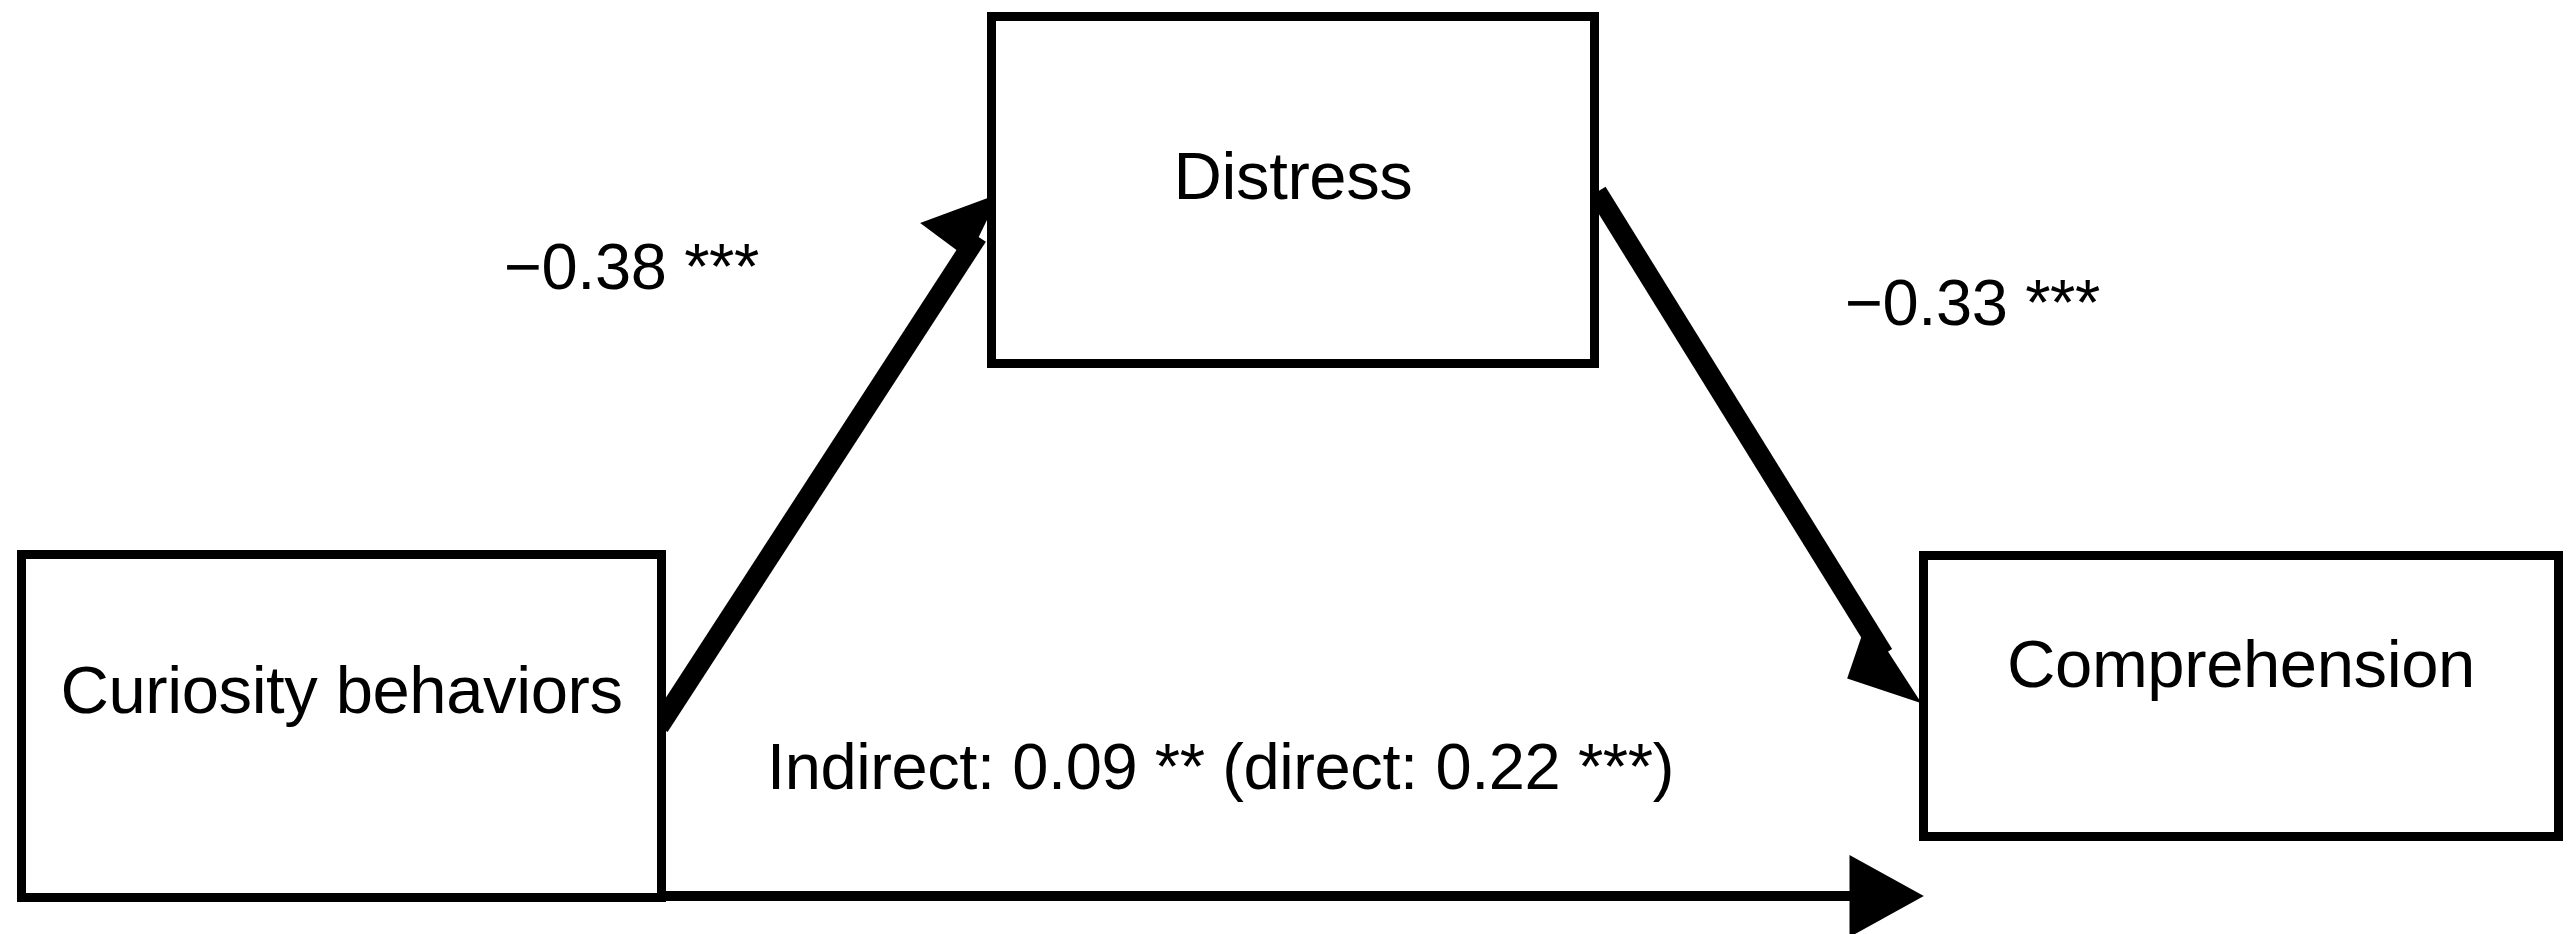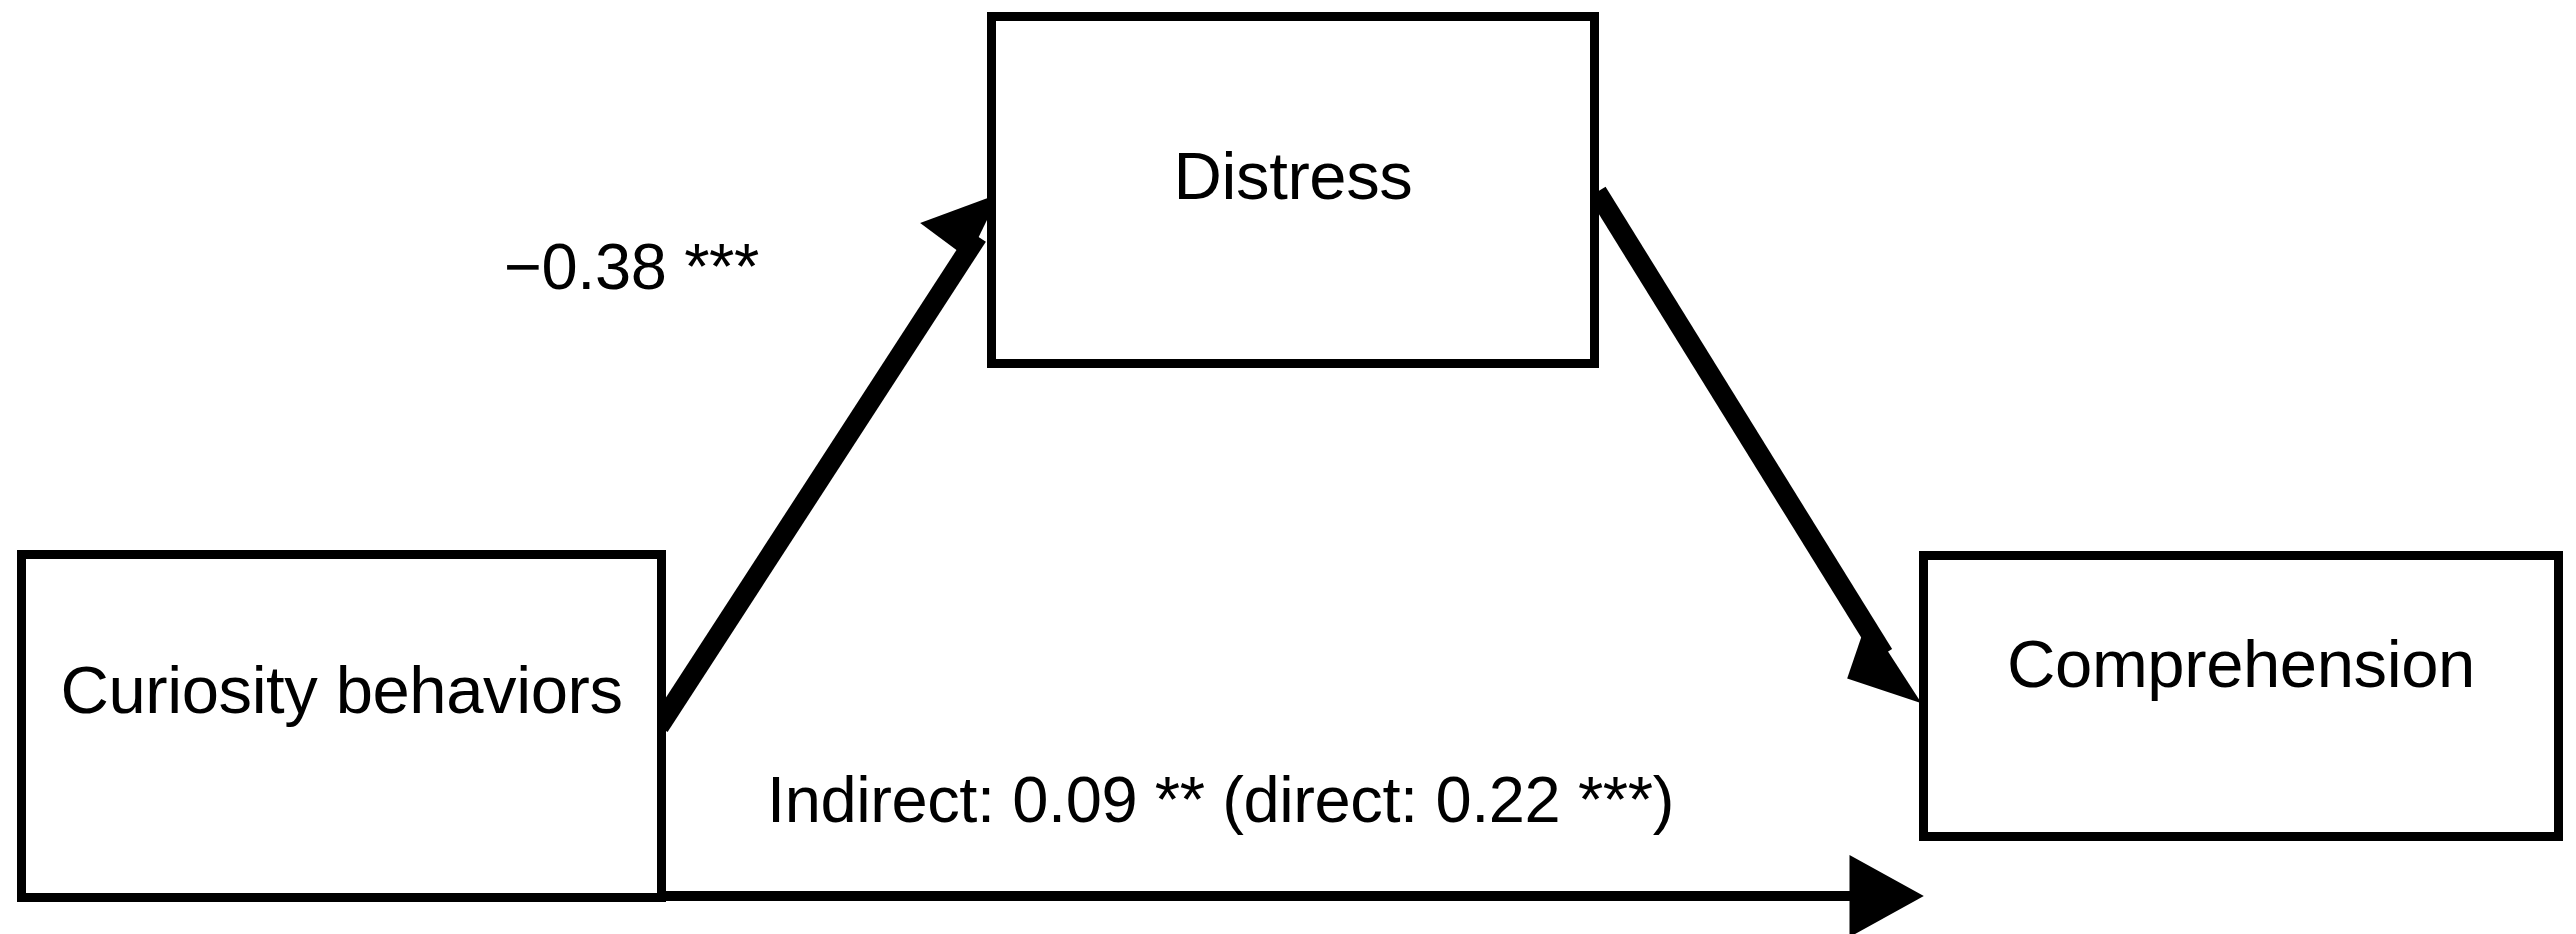--- a/index.html
+++ b/index.html
@@ -85,21 +85,21 @@
   #label-a-path {
     left: 504px;
     top: 234px;
   }
   #label-b-path {
     left: 1845px;
     top: 270px;
   }
   #label-c-path {
     left: 767px;
-    top: 767px;
+    top: 734px;
   }
 </style>
 </head>
 <body>
 
 <div id="canvas">
 
   <svg id="diagram-svg" viewBox="0 0 3326 1206" xmlns="http://www.w3.org/2000/svg">
 
     <g>
@@ -126,17 +126,18 @@
   <div class="node-box" id="box-distress">
     <span class="node-label">Distress</span>
   </div>
 
   <div class="node-box" id="box-comprehension">
     <span class="node-label">Comprehension</span>
   </div>
 
   <span class="edge-label" id="label-a-path">−0.38 ***</span>
 
+  <span class="edge-label" id="label-b-path">−0.33 ***</span>
 
   <span class="edge-label" id="label-c-path">Indirect: 0.09 ** (direct: 0.22 ***)</span>
 
 </div>
 
 
 </body></html>

